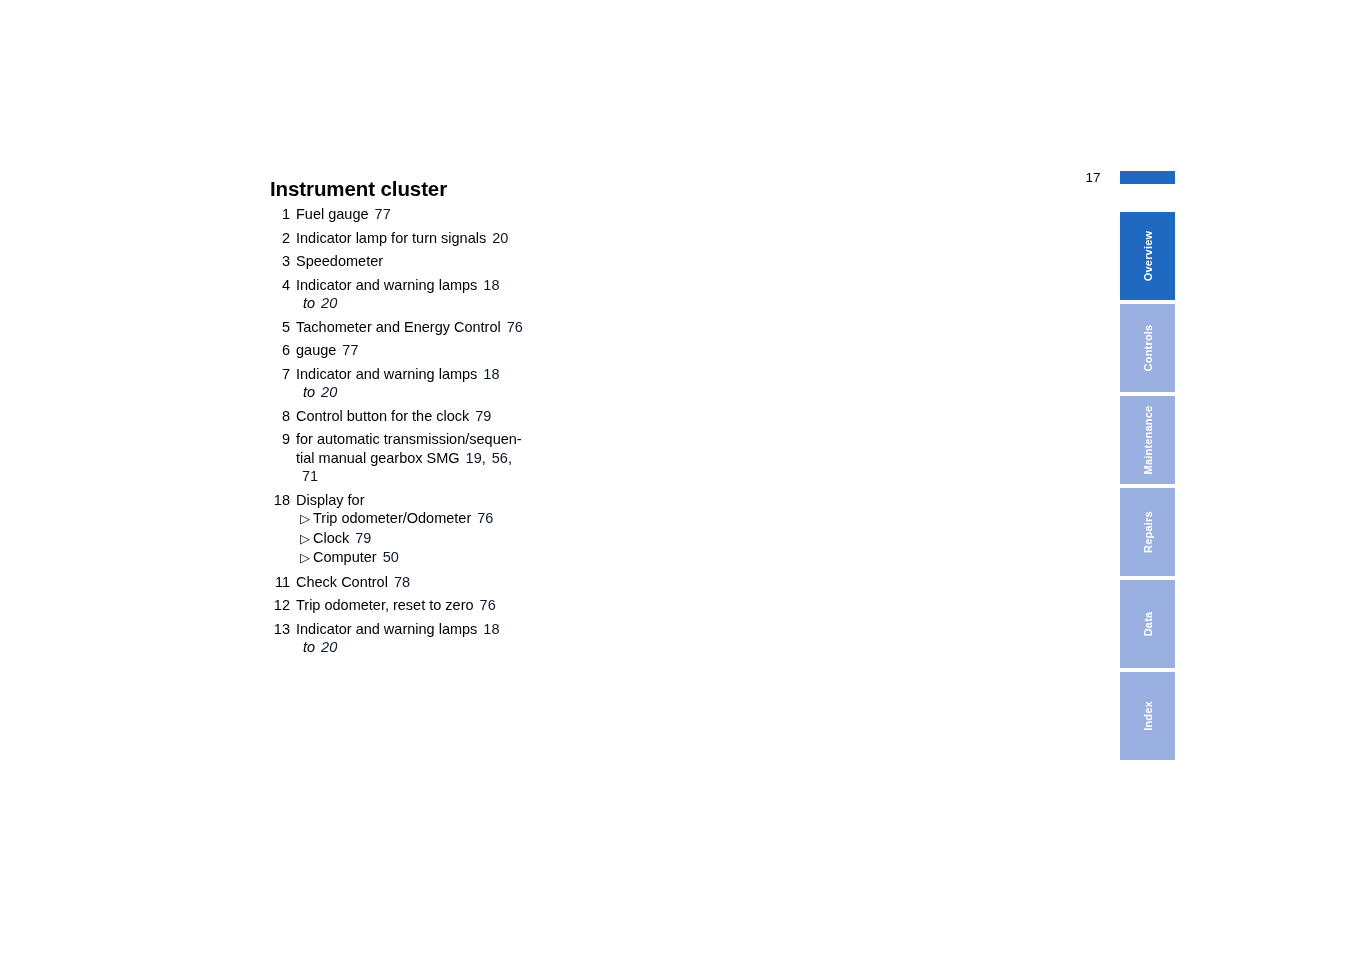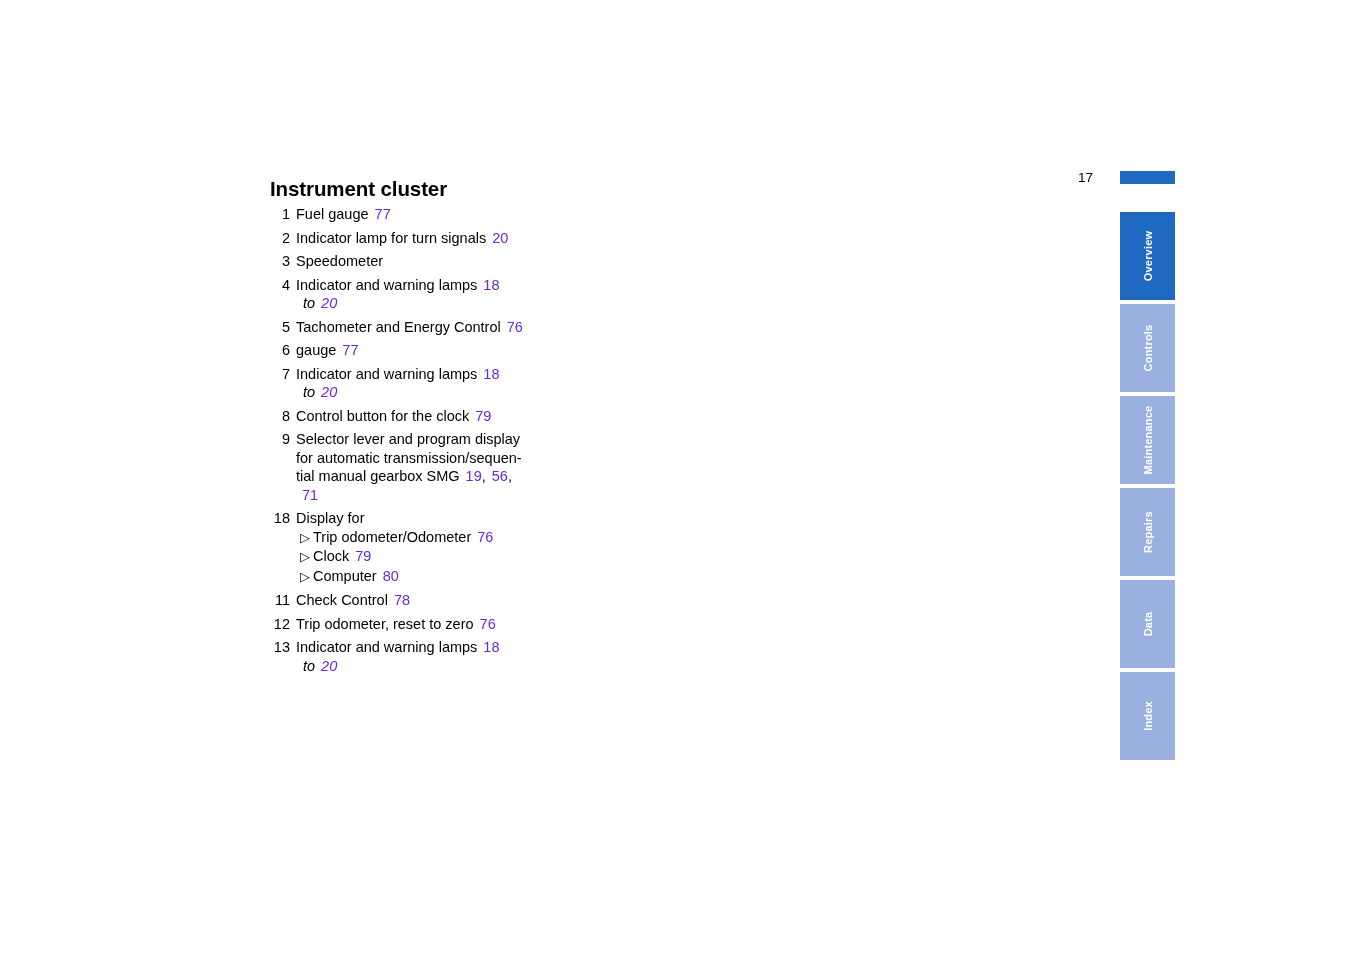--- a/index.html
+++ b/index.html
@@ -33,21 +33,21 @@
     letter-spacing: -0.1px;
     color: #000000;
     white-space: nowrap;
   }
 
   .page-number {
     position: absolute;
     left: 1078px;
     top: 170px;
     width: 30px;
-    text-align: left;
+    text-align: center;
     font-size: 13.5px;
     color: #000000;
   }
 
   .page-rule {
     position: absolute;
     left: 1120px;
     top: 171px;
     width: 55px;
     height: 13px;
@@ -85,21 +85,21 @@
   }
 
   .item-body {
     font-size: 14.5px;
     line-height: 18.5px;
     color: #000000;
     flex: 1;
   }
 
   .ref {
-    color: #6d28d9;
+    color: #0f172a;
     white-space: nowrap;
   }
 
   .cont {
     display: block;
   }
 
   .cont-indent {
     display: block;
     padding-left: 7px;
@@ -238,35 +238,34 @@
           <div class="item-num">8</div>
           <div class="item-body">
             <span class="cont"><span>Control button for the clock</span><span class="sp-wide"></span><span class="ref">79</span></span>
           </div>
         </div>
       </div>
       <div class="item">
         <div class="item-row">
           <div class="item-num">9</div>
           <div class="item-body">
-            <span class="cont"><span>Selector lever and program display</span></span>
             <span class="cont"><span>for automatic transmission/sequen-</span></span>
             <span class="cont"><span>tial manual gearbox SMG</span><span class="sp-wide"></span><span class="ref">19</span><span>,</span><span class="sp-wide"></span><span class="ref">56</span><span>,</span></span>
             <span class="cont"><span class="sp-wide"></span><span class="ref">71</span></span>
           </div>
         </div>
       </div>
       <div class="item">
         <div class="item-row">
           <div class="item-num">18</div>
           <div class="item-body">
             <span class="cont"><span>Display for</span></span>
             <span class="sub"><span class="bullet">▷</span><span>Trip odometer/Odometer</span><span class="sp-wide"></span><span class="ref">76</span></span>
             <span class="sub"><span class="bullet">▷</span><span>Clock</span><span class="sp-wide"></span><span class="ref">79</span></span>
-            <span class="sub"><span class="bullet">▷</span><span>Computer</span><span class="sp-wide"></span><span class="ref">80</span></span>
+            <span class="sub"><span class="bullet">▷</span><span>Computer</span><span class="sp-wide"></span><span class="ref">50</span></span>
           </div>
         </div>
       </div>
       <div class="item">
         <div class="item-row">
           <div class="item-num">11</div>
           <div class="item-body">
             <span class="cont"><span>Check Control</span><span class="sp-wide"></span><span class="ref">78</span></span>
           </div>
         </div>

